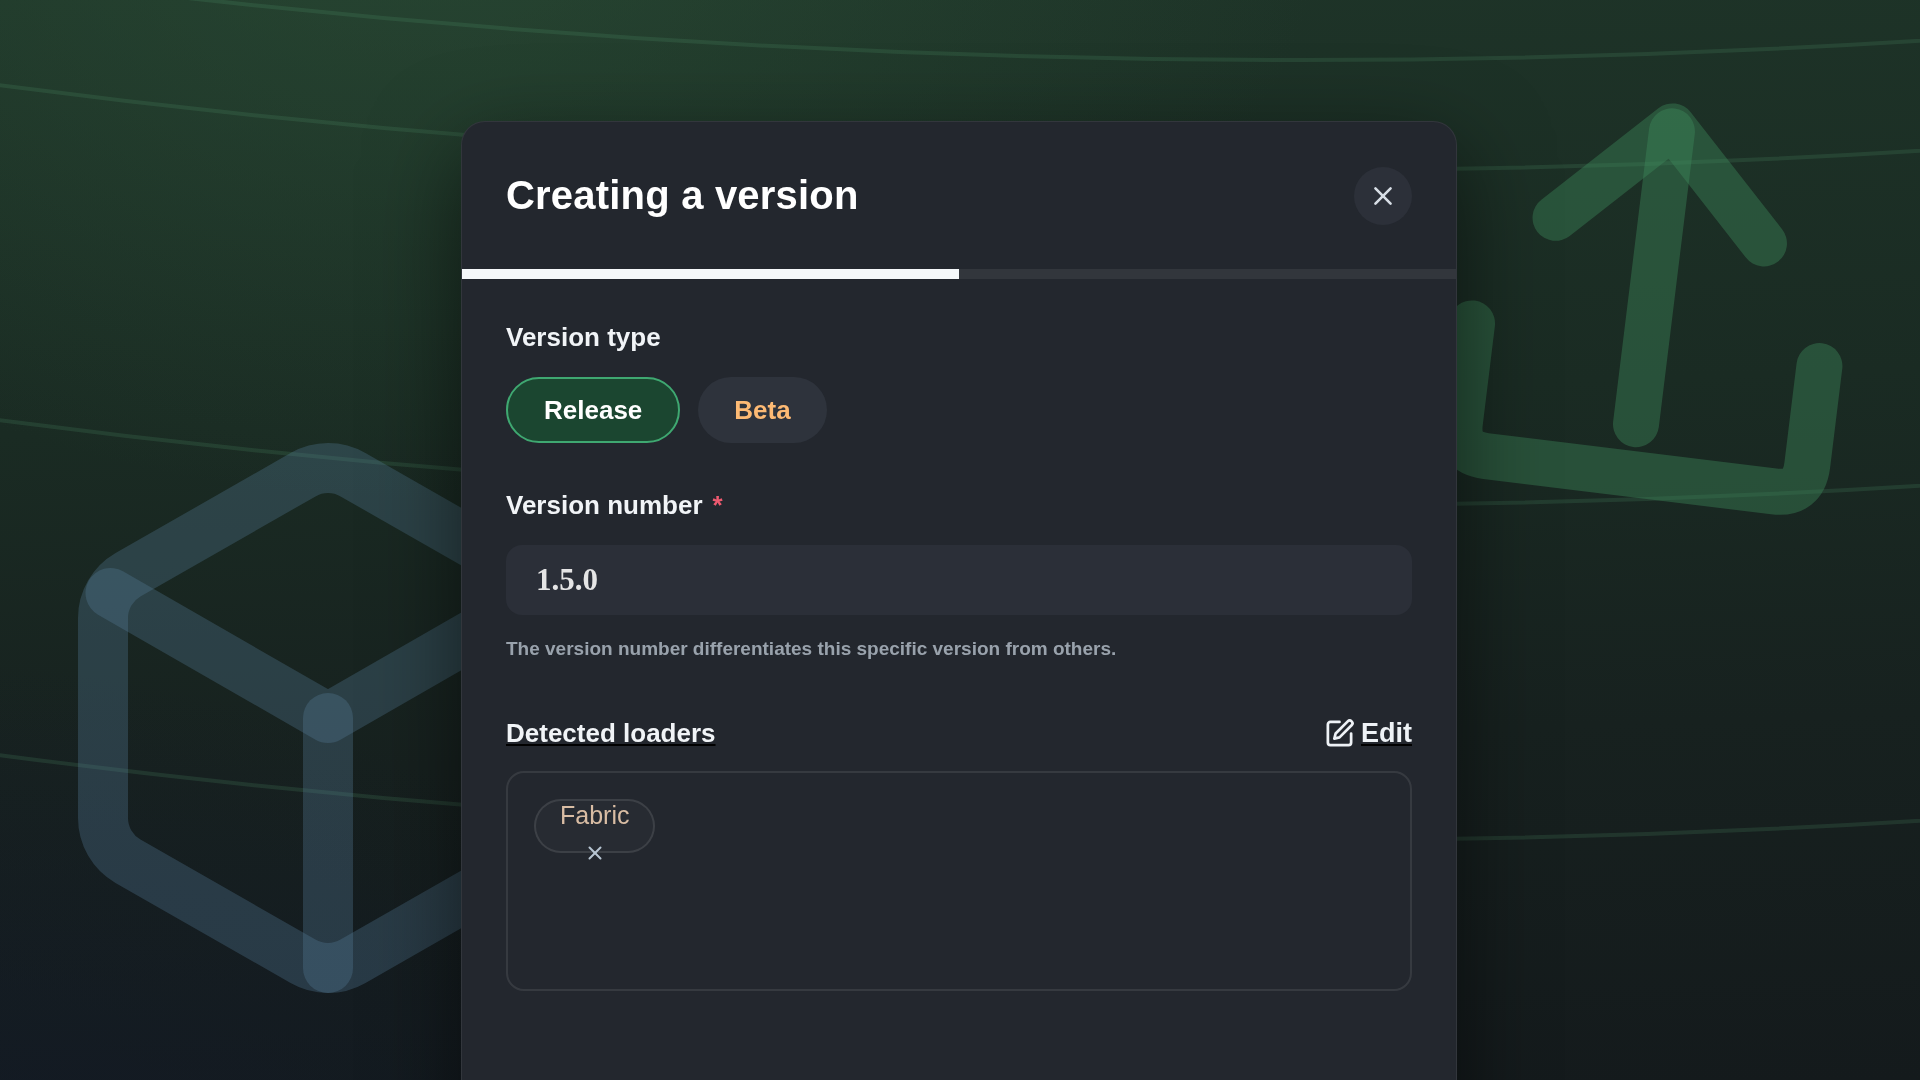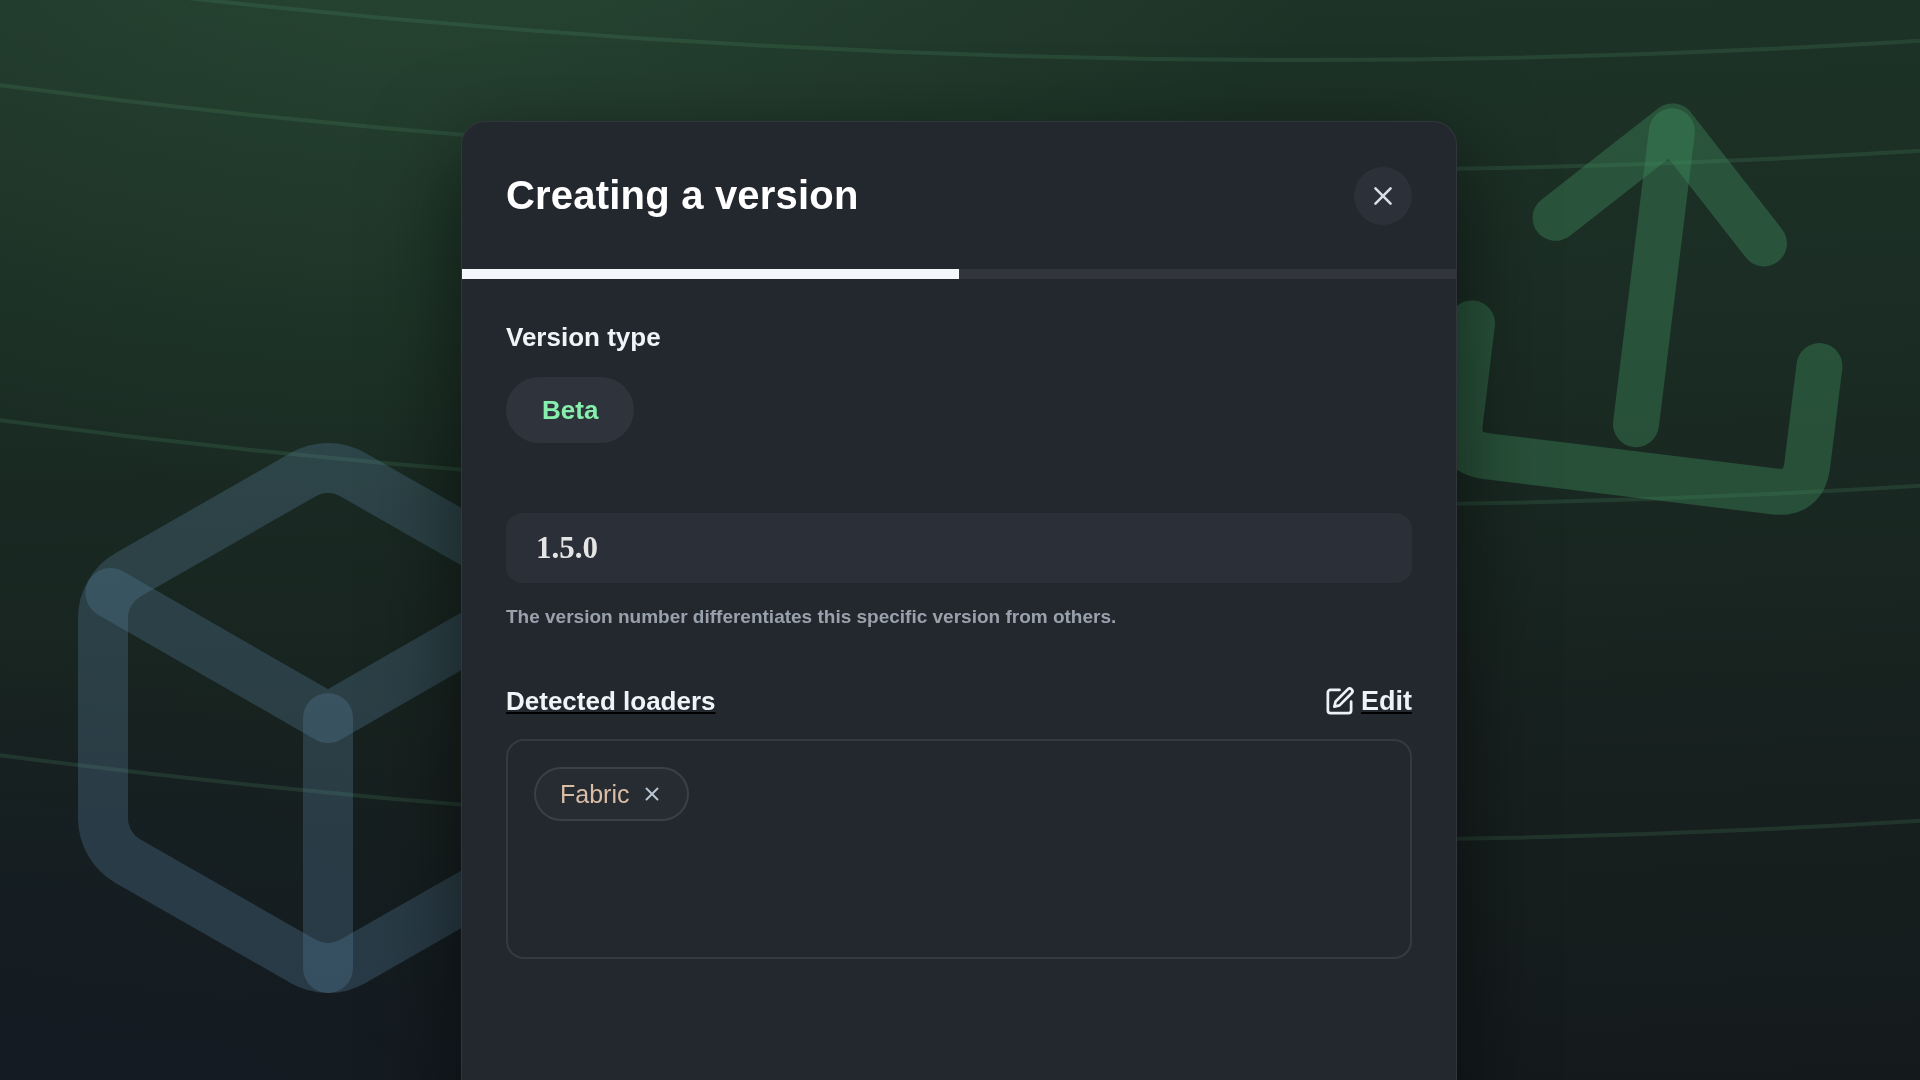--- a/index.html
+++ b/index.html
@@ -42,21 +42,21 @@
 
   .field-label {
     color:#f1f4f7; font-size:26px; font-weight:700; line-height:32px;
     display:flex; align-items:baseline; gap:10px;
   }
   .required-mark { color:#ee5a70; font-size:26px; font-weight:700; }
 
   .pill-row { display:flex; gap:18px; margin-top:24px; }
   .pill-btn {
     height:66px; padding:0 36px; border-radius:999px; border:none; cursor:pointer;
-    background:#2e333c; color:#86efac; font-size:26px; font-weight:700;
+    background:#2e333c; color:#fdba74; font-size:26px; font-weight:700;
     font-family:inherit; display:flex; align-items:center;
   }
   .pill-btn.selected { background:#1b4630; border:2px solid #3fa871; color:#ffffff; }
 
   .section { margin-top:46px; }
 
   .text-input {
     margin-top:24px; width:100%; height:70px; border:none; outline:none;
     border-radius:16px; background:#2b2f38; color:#e5e5e5;
     font-size:31px; font-weight:700; font-family:Liberation Serif, serif; padding:0 30px;
@@ -75,20 +75,21 @@
     stroke-linecap:round; stroke-linejoin:round; }
 
   .loaders-box {
     margin-top:22px; height:220px; border:2px solid rgba(255,255,255,0.09);
     border-radius:18px; padding:26px;
   }
   .chip {
     display:inline-flex; align-items:center; gap:12px; height:54px; padding:0 24px;
     border:2px solid rgba(255,255,255,0.10); border-radius:999px;
     background:rgba(255,255,255,0.02);
+    flex-direction:column;
   }
   .chip-label { color:#d9bda4; font-size:25px; font-weight:400; }
   .chip-remove { background:none; border:none; cursor:pointer; display:flex; align-items:center; padding:0; }
   .chip-remove svg { width:22px; height:22px; stroke:#b7c5d2; stroke-width:2.2; stroke-linecap:round; }
 </style>
 </head>
 <body>
 
 <svg class="bg-decor" viewBox="0 0 1920 1080" fill="none">
   <g stroke="#57a877" stroke-opacity="0.17" stroke-width="4" fill="none">
@@ -123,25 +124,30 @@
 
   <div class="progress-track">
     <div class="progress-fill" style="width: 50%;"></div>
   </div>
 
   <div class="modal-body">
 
     <div>
       <div class="field-label">Version type</div>
       <div class="pill-row">
+        <button class="pill-btn selected">Release</button>
         <button class="pill-btn">Beta</button>
       </div>
     </div>
 
     <div class="section">
+      <div class="field-label">
+        <span>Version number</span>
+        <span class="required-mark">*</span>
+      </div>
       <input class="text-input" type="text" value="1.5.0" style="">
       <div class="help-text">The version number differentiates this specific version from others.</div>
     </div>
 
 
     <div class="section">
       <div class="loaders-head">
         <div class="field-label">Detected loaders</div>
         <button class="edit-btn">
           <svg viewBox="0 0 24 24">

